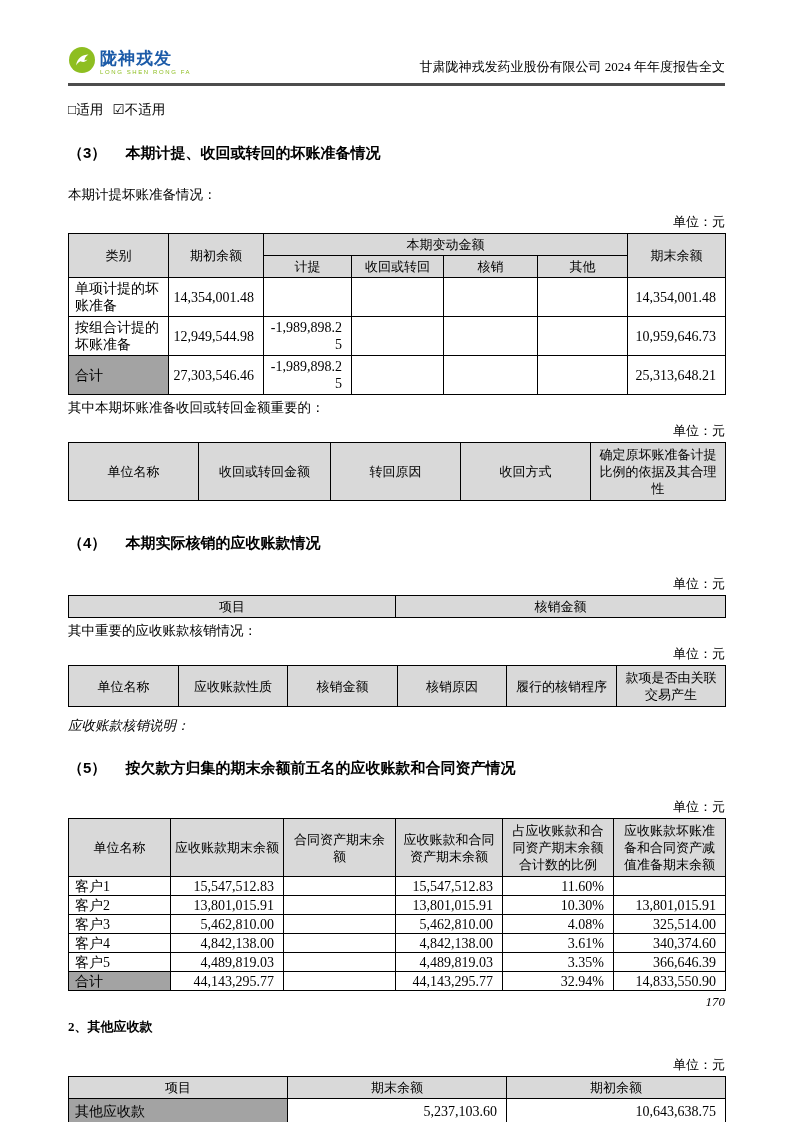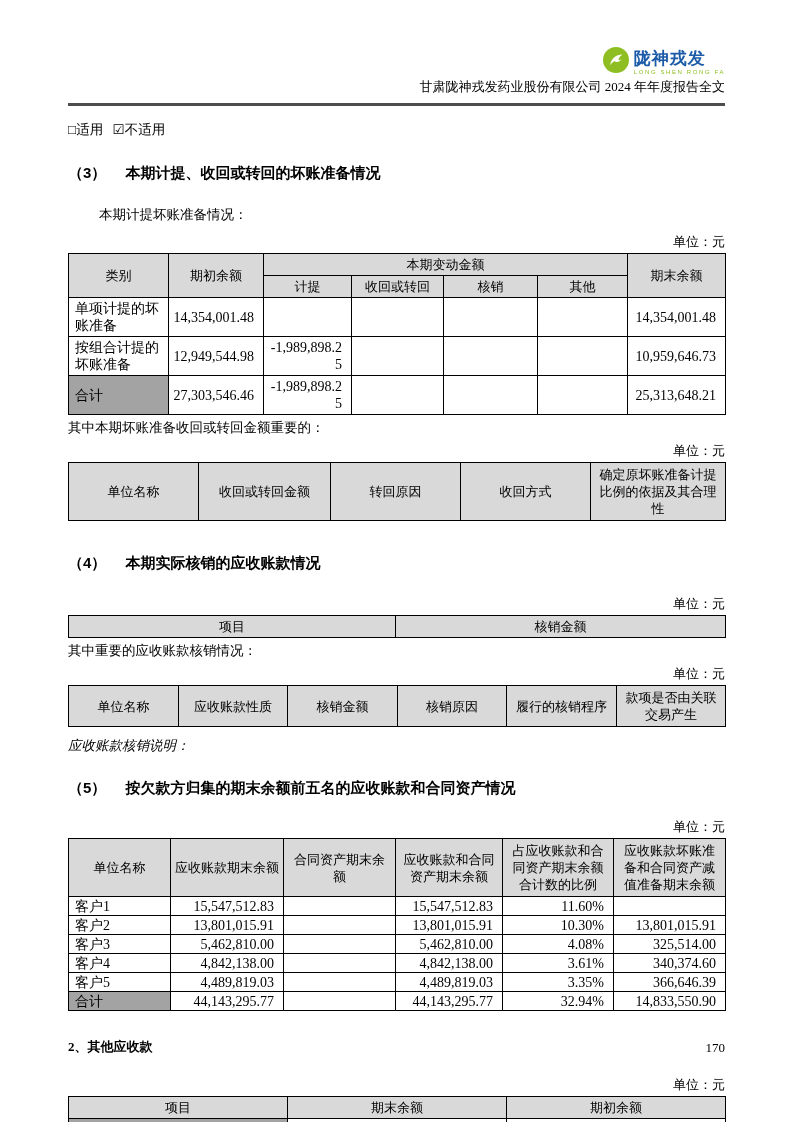--- a/index.html
+++ b/index.html
@@ -5,57 +5,57 @@
   * { box-sizing: border-box; }
   html,body { margin:0; padding:0; background:#e8e8e8; }
   body { font-family:"Liberation Serif", serif; color:#000; }
   .page {
     position:relative; width:793px; height:1122px; margin:0 auto;
     background:#fff; padding:46px 68px 0 68px; overflow:hidden;
   }
 
   
   .hdr { display:flex; justify-content:space-between; align-items:flex-end;
-         padding-bottom:5px; border-bottom:3px solid #4d4d4d;flex-direction:column; }
+         padding-bottom:5px; border-bottom:3px solid #4d4d4d; }
   .logo { display:flex; align-items:center; gap:4px; }
   .logo-txt { display:flex; flex-direction:column; line-height:1; }
   .brand-cn { font-family:"Liberation Sans",sans-serif; font-weight:bold;
               font-size:17px; color:#1c5ba8; letter-spacing:1px; }
   .brand-en { font-family:"Liberation Sans",sans-serif; font-size:6px;
               color:#8ebe21; letter-spacing:1.6px; margin-top:2px; }
   .doc-title { font-size:13px; padding-bottom:2px; }
 
   .chk { margin-top:15px; font-size:13.5px; }
   .chk span { margin-right:6px; }
 
   .sec-h { margin-top:25px; font-family:"Liberation Sans",sans-serif;
            font-weight:bold; font-size:15px; }
   .sec-h .num { margin-right:15px; }
   .sec-h2 { margin-top:27px; font-family:Liberation Serif, serif;
             font-weight:bold; font-size:13px; }
 
-  .line { margin-top:23px; font-size:13.5px;margin-left:31px; }
+  .line { margin-top:23px; font-size:13.5px; }
   .note { margin-top:4px; font-size:13.5px; }
   .unit { text-align:right; font-size:13px; margin-top:9px; margin-bottom:2px; }
   .unit.tight { margin-top:5px; }
 
   table { width:100%; border-collapse:collapse; table-layout:fixed; }
   th, td { border:1px solid #000; overflow:hidden; }
   th { background:#d9d9d9; font-weight:normal; font-size:13px;
        text-align:center; vertical-align:middle; padding:3px 4px; line-height:17px; }
   td { font-size:14px; vertical-align:middle; padding:2px 0; line-height:17px; }
   td.lbl { text-align:left; padding-left:6px; }
   td.num { text-align:right; padding-right:9px; word-break:break-all; }
   td.gray { background:#a3a3a3; }
   tr.h22 th { height:22px; padding:1px 4px; }
   tr.h36 td { height:36px; }
   tr.h18 td { height:19px; padding:0 9px 0 6px; }
   td.empty { padding:0; }
 
-  .pageno { position:absolute; right:68px; top:1040px; font-size:13px; }
+  .pageno { position:absolute; right:68px; top:994px; font-size:13px;font-style:italic; }
 </style>
 </head>
 <body>
 
 <div class="page">
 
   <div class="hdr">
     <div class="logo">
       <span>
         <svg width="28" height="28" viewBox="0 0 28 28">

